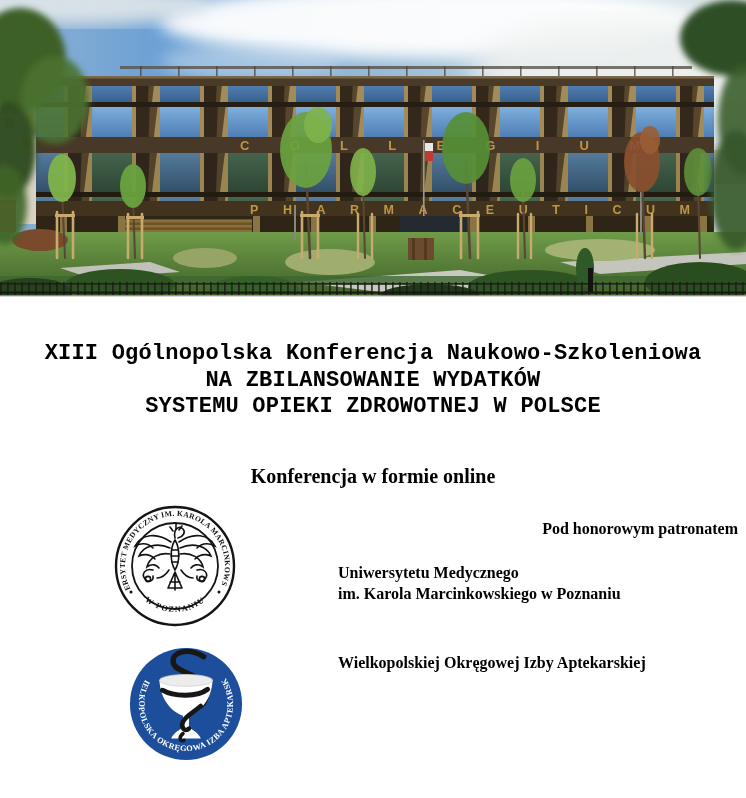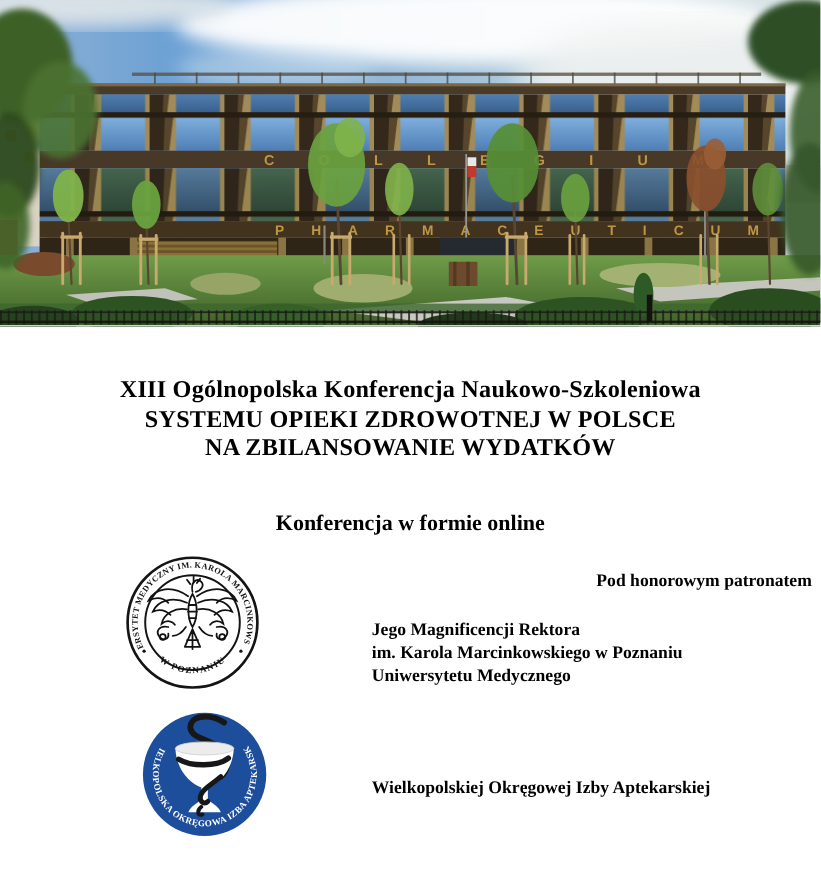--- a/index.html
+++ b/index.html
@@ -1,27 +1,27 @@
 <!DOCTYPE html>
 <html><head>
 <meta charset="utf-8">
 <style>
   html,body{margin:0;padding:0;background:#fff;}
   .page{position:relative;width:746px;height:798px;background:#fff;overflow:hidden;
         font-family:"Liberation Serif",serif;color:#000;}
   .photo{position:absolute;top:0;left:0;width:746px;height:297px;}
   .title-block{position:absolute;top:341px;left:0;width:746px;text-align:center;
-        font-weight:bold;font-size:22px;line-height:26.5px;letter-spacing:.2px;}
+        font-weight:bold;font-size:22px;line-height:26.5px;letter-spacing:.2px;font-family:Liberation Mono, monospace;}
   .subtitle{position:absolute;top:465px;left:0;width:746px;text-align:center;
         font-weight:bold;font-size:20px;}
   .patronage{position:absolute;left:338px;width:400px;font-weight:bold;font-size:16px;}
   .pat-heading{top:520px;text-align:right;}
   .pat-block{top:563px;line-height:20.8px;}
   .pat-oraz{top:652px;}
-  .pat-second{top:708px;}
+  .pat-second{top:654px;}
   .logo{position:absolute;}
   .logo-seal{left:113px;top:504px;width:124px;height:124px;}
   .logo-pharm{left:127px;top:645px;width:118px;height:118px;}
   svg text{font-family:"Liberation Serif",serif;}
   .sign-text{font-family:"Liberation Sans",sans-serif;font-weight:bold;}
 </style>
 </head>
 <body>
 
 <div class="page">
@@ -254,31 +254,30 @@
         <rect x="0" y="283" width="746" height="1.6" fill="#1c1b17" opacity=".85"></rect>
         <rect x="0" y="291.5" width="746" height="2.2" fill="#161511" opacity=".9"></rect>
         <rect x="588" y="268" width="5" height="24" fill="#14130f"></rect>
       </g>
       <rect x="0" y="295.5" width="746" height="1.5" fill="#d8d8d4"></rect>
     </svg>
   </div>
 
   <div class="title-block">
     <div>XIII Ogólnopolska Konferencja Naukowo-Szkoleniowa</div>
+    <div>NA ZBILANSOWANIE WYDATKÓW</div>
     <div>SYSTEMU OPIEKI ZDROWOTNEJ W POLSCE</div>
-    <div>NA ZBILANSOWANIE WYDATKÓW</div>
   </div>
 
   <div class="subtitle">Konferencja w formie online</div>
 
   <div class="patronage pat-heading">Pod honorowym patronatem</div>
   <div class="patronage pat-block">
-    <div>Jego Magnificencji Rektora</div>
+    <div>Uniwersytetu Medycznego</div>
     <div>im. Karola Marcinkowskiego w Poznaniu</div>
-    <div>Uniwersytetu Medycznego</div>
   </div>
   <div class="patronage pat-second">Wielkopolskiej Okręgowej Izby Aptekarskiej</div>
 
   <div class="logo logo-seal">
     <svg width="124" height="124" viewBox="0 0 124 124">
       <defs>
         <path id="sealTop" d="M16.7,83.1 A50,50 0 1 1 107.3,83.1" fill="none"></path>
         <path id="sealBottom" d="M32.4,97.2 A46,46 0 0 0 91.6,97.2" fill="none"></path>
       </defs>
       <circle cx="62" cy="62" r="59" fill="#fff" stroke="#141414" stroke-width="2.4"></circle>

